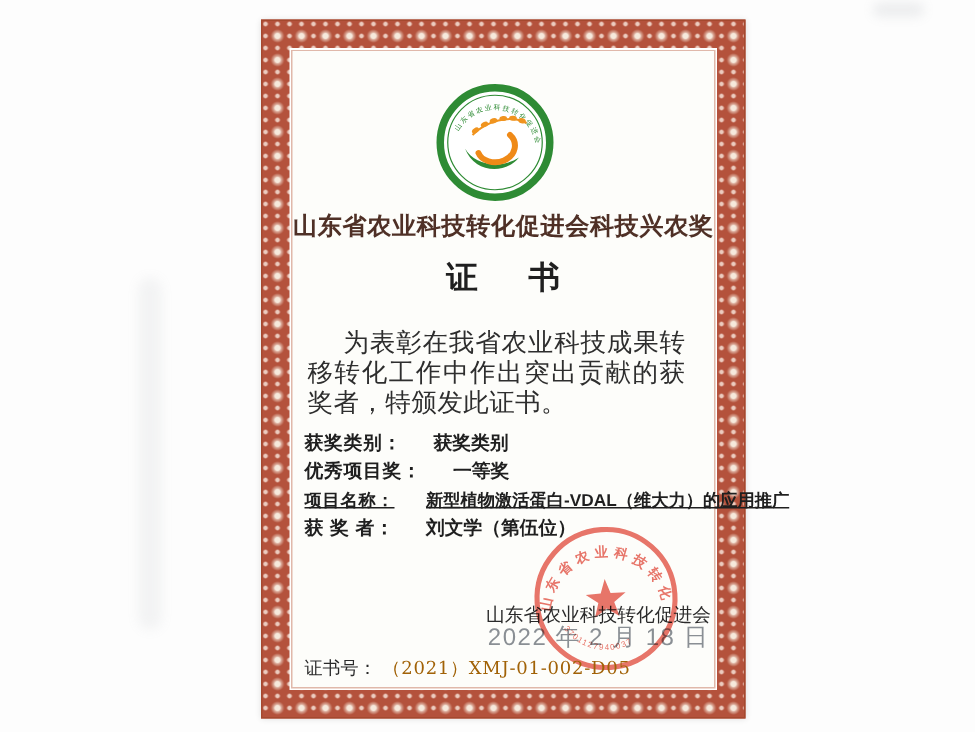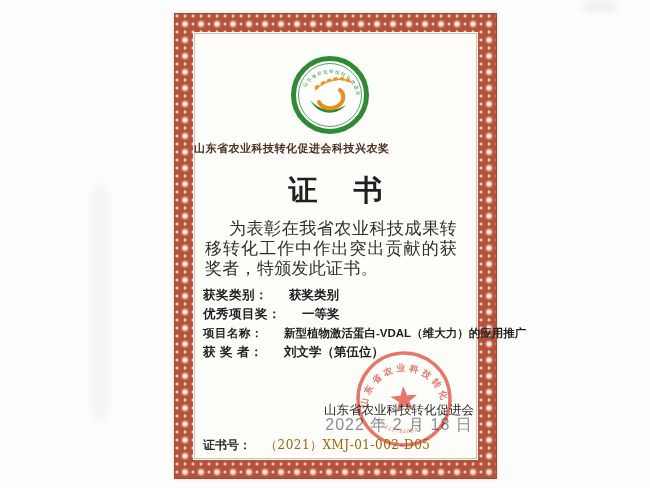--- a/index.html
+++ b/index.html
@@ -28,40 +28,40 @@
   .cert-inner{
     position:absolute;inset:19px;background:#fdfdfa;
     box-shadow:0 0 0 1px #ffffff, inset 0 0 0 1px rgba(195,115,90,.5);
   }
 
   
   .logo{position:absolute;left:96px;top:22px;width:80px;height:80px;}
 
   
   .title{
-    position:absolute;top:108px;left:0;width:100%;text-align:left;
-    color:#4f3026;font-size:11px;font-weight:bold;letter-spacing:.5px;white-space:nowrap;
+    position:absolute;top:108px;left:0;width:100%;text-align:center;
+    color:#4f3026;font-size:16px;font-weight:bold;letter-spacing:.5px;white-space:nowrap;
   }
   .subtitle{
     position:absolute;top:138px;left:0;width:100%;text-align:center;
-    color:#1f1f1f;font-size:29px;font-weight:bold;letter-spacing:14px;text-indent:14px;
+    color:#1f1f1f;font-size:21px;font-weight:bold;letter-spacing:14px;text-indent:14px;
   }
 
   
   .body-text{
     position:absolute;top:186px;left:11px;width:252px;margin:0;
     color:#2e2e2e;font-size:17px;line-height:20px;text-indent:24px;
     text-align:justify;letter-spacing:.3px;
   }
 
   
   .field-row{position:absolute;left:9px;white-space:nowrap;color:#1f1f1f;font-weight:bold;font-size:12.5px;}
   .row1{top:254px;}
   .row2{top:273px;}
-  .row3{top:293px;font-size:11.5px;}
+  .row3{top:293px;font-size:11.5px;text-decoration:underline;}
   .row4{top:311px;}
   .f-label{margin-right:21px;letter-spacing:.5px;}
 
   
   .issuer{
     position:absolute;top:369px;left:115px;width:180px;text-align:center;
     color:#2a2a2a;font-size:12.5px;white-space:nowrap;
   }
   .date{
     position:absolute;top:382px;left:115px;width:180px;text-align:center;
@@ -69,21 +69,21 @@
   }
 
   
   .seal{
     position:absolute;left:160px;top:316px;width:100px;height:100px;
     opacity:.82;mix-blend-mode:multiply;transform:rotate(-4deg);
   }
 
   
   .cert-no{position:absolute;top:404px;left:9px;white-space:nowrap;font-size:12px;color:#2a2a2a;}
-  .cn-label{font-weight:bold;margin-right:14px;}
+  .cn-label{font-weight:normal;margin-right:4px;}
   .cn-value{font-family:"DejaVu Serif","Liberation Serif",serif;letter-spacing:.5px;color:#a16207;}
 </style>
 </head>
 <body>
 
 <div class="page">
 
   <div class="smudge smudge-left"></div>
   <div class="smudge smudge-top"></div>
 

